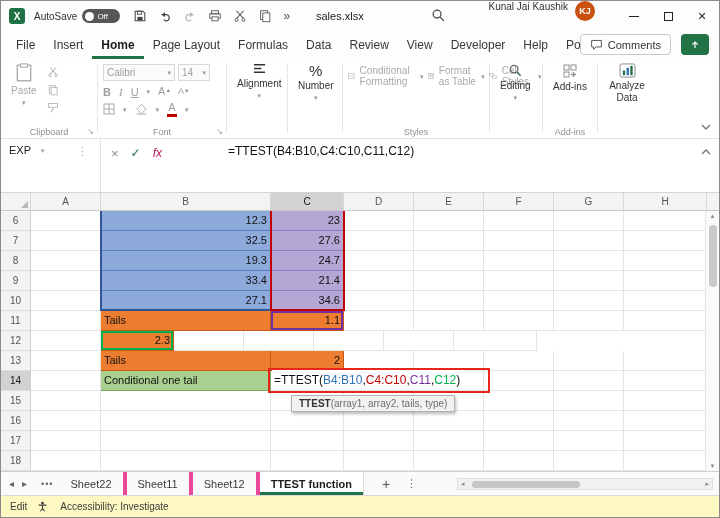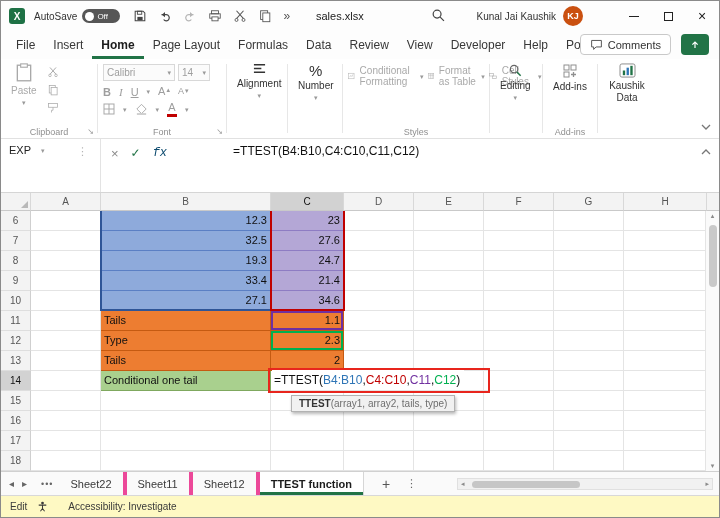--- a/index.html
+++ b/index.html
@@ -14,21 +14,21 @@
            display:flex;align-items:center;justify-content:center}
   .autosave{display:flex;align-items:center;gap:5px;margin-left:9px;font-size:10px;color:#333}
   .toggle{width:38px;height:14px;border-radius:8px;background:#565656;display:flex;align-items:center;padding:0 3px;gap:3px}
   .knob{width:9px;height:9px;border-radius:50%;background:#fff}
   .toggle-off{color:#fff;font-size:8px}
   .qat{display:flex;align-items:center;gap:11px;margin-left:13px;color:#444}
   .qat svg{display:block}
   .more-cmds{font-size:12px;color:#555}
   .fname{position:absolute;left:315px;top:0;height:30px;display:flex;align-items:center;font-size:11px;color:#1c1c1c}
   .tb-search{position:absolute;left:430px;top:7px}
-  .userblk{position:absolute;right:136px;top:0;height:30px;display:flex;align-items:center;gap:7px}
+  .userblk{position:absolute;right:124px;top:0;height:30px;display:flex;align-items:flex-start;gap:7px}
   .uname{font-size:10px;color:#333}
   .avatar{width:20px;height:20px;border-radius:50%;background:#CA5010;color:#fff;font-size:9px;font-weight:bold;
           display:flex;align-items:center;justify-content:center}
   .winbtns{position:absolute;right:0;top:0;height:30px;display:flex}
   .winbtn{width:34px;height:30px;display:flex;align-items:center;justify-content:center;color:#222}
   .min-glyph{width:10px;height:1px;background:#222}
   .max-glyph{width:9px;height:9px;border:1px solid #222}
   .close-glyph{font-size:14px;line-height:1}
 
   
@@ -66,21 +66,21 @@
   .collapse-rib{position:absolute;right:8px;bottom:5px}
 
   
   .formulabar{height:54px;flex:0 0 54px;background:#fff;border-bottom:1px solid #d5d5d5;display:flex;position:relative}
   .nbwrap{width:100px;border-right:1px solid #e3e3e3;display:flex;align-items:flex-start;padding:3px 4px 0 6px;gap:4px}
   .namebox{display:flex;align-items:center;gap:10px;width:58px;font-size:11px;color:#222;padding:2px 2px}
   .nb-dots{color:#b5b5b5;font-size:11px;padding-top:3px;margin-left:8px}
   .fbtns{display:flex;align-items:center;gap:12px;padding:4px 10px 0 10px;height:24px}
   .fb-x{color:#8a8a8a;font-size:13px}
   .fb-ck{color:#217346;font-size:12px}
-  .fb-fx{font-style:italic;font-family:Liberation Mono, monospace;color:#0c4a6e;font-size:12px}
+  .fb-fx{font-style:italic;font-family:Liberation Sans, sans-serif;color:#be185d;font-size:12px}
   .fbtext{padding:5px 0 0 56px;font-size:12px;color:#111;white-space:nowrap}
   .fb-expand{position:absolute;right:8px;top:6px}
 
   
   .ghead{height:18px;flex:0 0 18px;display:flex;background:#f3f3f3;position:relative}
   .hc{height:18px;border-right:1px solid #d8d8d8;border-bottom:1px solid #c9c9c9;background:#f3f3f3;
       font-size:10px;color:#555;display:flex;align-items:center;justify-content:center;flex:0 0 auto}
   .hc.sel{background:#d2d2d2;color:#111}
   .corner{position:relative}
   .corner::after{content:"";position:absolute;right:2px;bottom:2px;border-left:7px solid transparent;border-bottom:7px solid #b9b9b9}
@@ -124,21 +124,21 @@
   .stab.active{background:#fff;font-weight:bold;color:#1c1c1c;box-shadow:inset 0 -3px 0 #217346;border-right:1px solid #d6d6d6}
   .add-sheet{display:flex;align-items:center;padding:0 10px;margin-left:8px;color:#555;font-size:14px}
   .sb-dots{display:flex;align-items:center;color:#666;padding:0 6px;font-size:11px}
   .hscroll{position:absolute;right:6px;top:6px;width:256px;height:12px;background:#f1f1f1;border:1px solid #e0e0e0;
            display:flex;align-items:center;justify-content:space-between;padding:0 3px;font-size:7px;color:#8a8a8a}
   .hthumb{position:absolute;left:14px;top:2px;width:108px;height:7px;background:#c6c6c6;border-radius:4px}
 
   
   .statusbar{flex:1 1 auto;background:#fef9c3;border-top:1px solid #d8d8d8;display:flex;align-items:center;
              gap:10px;padding:0 9px;font-size:10px;color:#3a3a3a}
-  .acc{display:flex;align-items:center;gap:20px}
+  .acc{display:flex;align-items:center;gap:12px}
 </style>
 </head>
 <body>
 
 <div class="app">
 
   <div class="titlebar">
     <div class="xl-tile">X</div>
     <div class="autosave">
       <span>AutoSave</span>
@@ -397,21 +397,21 @@
     <div class="rsep"></div>
 
     <div class="rgroup" style="width:58px">
       <div class="bigbtn en" style="white-space:normal;text-align:center;width:52px">
         <svg width="17" height="15" viewBox="0 0 18 16">
             <rect x="1" y="1" width="16" height="14" rx="2" fill="none" stroke="#888"></rect>
             <rect x="4" y="8" width="2.5" height="5" fill="#217346"></rect>
             <rect x="8" y="5" width="2.5" height="8" fill="#2E75B6"></rect>
             <rect x="12" y="3" width="2.5" height="10" fill="#217346"></rect>
           </svg>
-        <span>Kaushik Data</span>
+        <span>Analyze Data</span>
       </div>
     </div>
 
     <span class="collapse-rib">
       <svg width="10" height="7" viewBox="0 0 10 7">
           <path d="M1 1l4 4 4-4" fill="none" stroke="#777" stroke-width="1.3"></path>
         </svg>
     </span>
   </div>
 
@@ -520,21 +520,20 @@
         <div class="c w-d"></div>
           <div class="c w-e"></div>
           <div class="c w-f"></div>
           <div class="c w-g"></div>
           <div class="c w-h"></div>
       </div>
 
       <div class="grow">
         <div class="rh">12</div>
         <div class="c w-a"></div>
-        <div class="c w-b f-orange">Type</div>
         <div class="c w-c f-orange num ref-green">2.3</div>
         <div class="c w-d"></div>
           <div class="c w-e"></div>
           <div class="c w-f"></div>
           <div class="c w-g"></div>
           <div class="c w-h"></div>
       </div>
 
       <div class="grow">
         <div class="rh">13</div>

